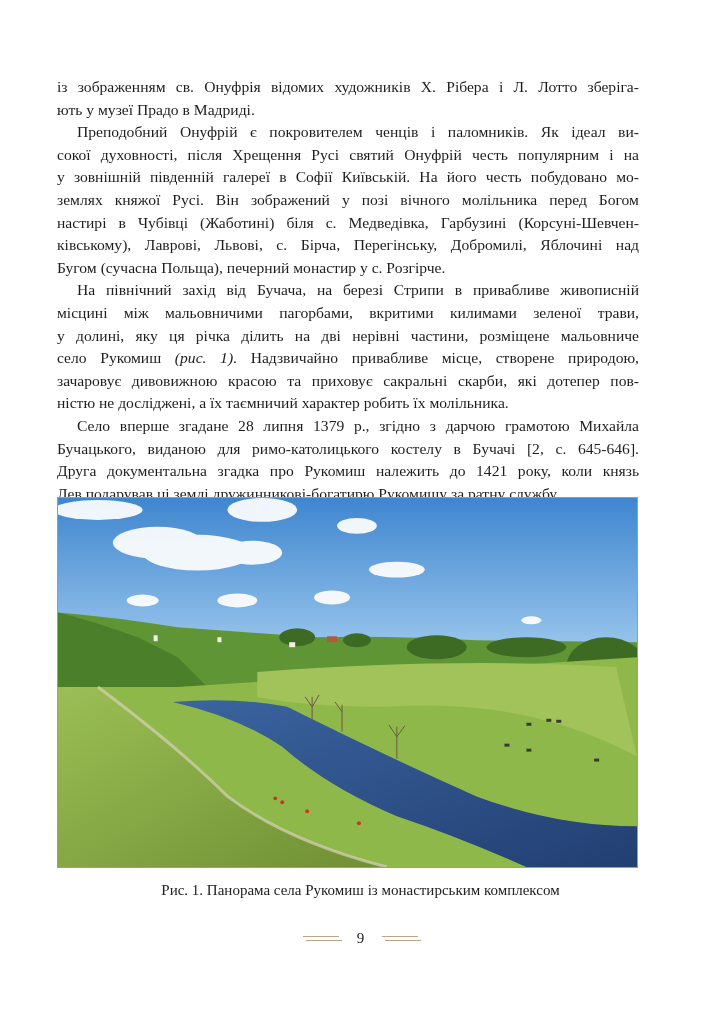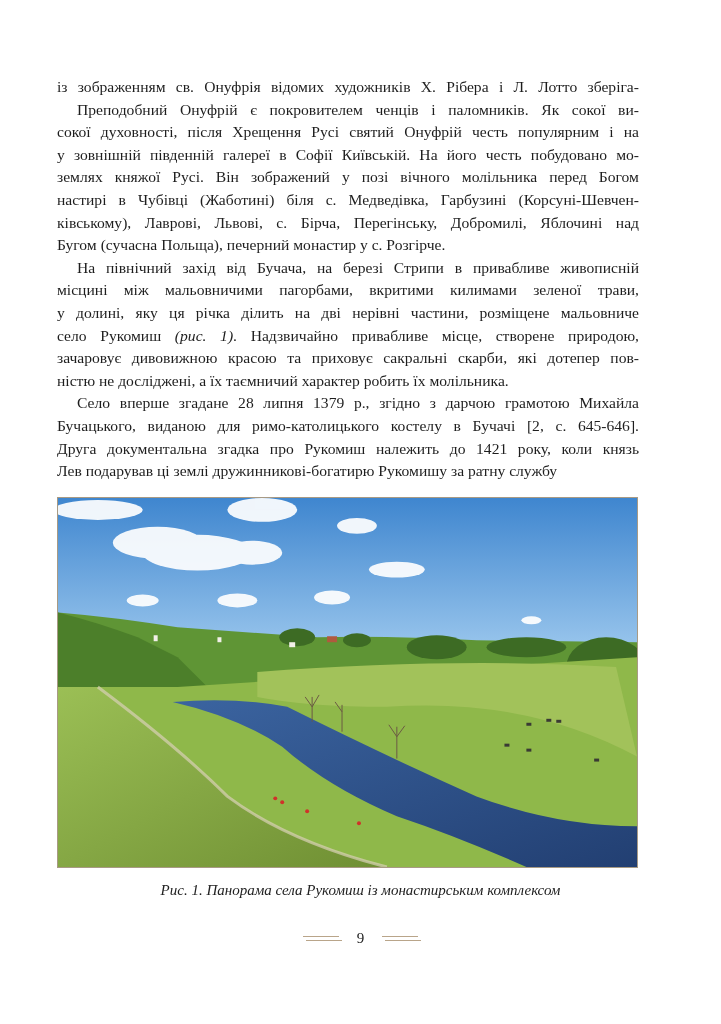--- a/index.html
+++ b/index.html
@@ -16,43 +16,44 @@
   .text-block p { margin: 0; }
   .line { display: block; text-align: justify; text-align-last: justify; white-space: nowrap; }
   .line.last { text-align-last: left; }
   .photo {
     position: absolute; left: 57px; top: 497px; width: 581px; height: 371px;
     border: 1px solid #a89a84; box-sizing: border-box; overflow: hidden;
   }
   .photo svg { display: block; width: 100%; height: 100%; }
   .caption {
     position: absolute; left: 0; width: 721px; top: 882px; text-align: center;
-    font-style: italic; font-size: 15px; color: #222;
+    font-size: 15px; color: #222;
   }
   .page-num-row {
     position: absolute; left: 0; width: 721px; top: 930px;
     display: flex; justify-content: center; align-items: center; gap: 18px;
   }
   .deco { width: 36px; height: 5px; position: relative; }
   .deco::before, .deco::after {
     content: ""; position: absolute; left: 0; right: 0; height: 1px; background: #b9a58a;
   }
   .deco::before { top: 0; }
   .deco::after { top: 4px; left: 3px; right: -3px; }
   .page-num { font-size: 15px; color: #222; }
 </style>
 </head>
 <body>
 
 <div class="text-block" id="text-block">
     <p>
       <span class="line">із зображенням св. Онуфрія відомих художників Х. Рібера і Л. Лотто зберіга-</span>
+      <span class="line last">ють у музеї Прадо в Мадриді.</span>
     </p>
     <p>
-      <span class="line" style="padding-left: 20px;">Преподобний Онуфрій є покровителем ченців і паломників. Як сокої ви-</span>
+      <span class="line" style="padding-left: 20px;">Преподобний Онуфрій є покровителем ченців і паломників. Як ідеал ви-</span>
       <span class="line">сокої духовності, після Хрещення Русі святий Онуфрій честь популярним і на</span>
       <span class="line">у зовнішній південній галереї в Софії Київській. На його честь побудовано мо-</span>
       <span class="line">землях княжої Русі. Він зображений у позі вічного молільника перед Богом</span>
       <span class="line">настирі в Чубівці (Жаботині) біля с. Медведівка, Гарбузині (Корсуні-Шевчен-</span>
       <span class="line">ківському), Лаврові, Львові, с. Бірча, Перегінську, Добромилі, Яблочині над</span>
       <span class="line last">Бугом (сучасна Польща), печерний монастир у с. Розгірче.</span>
     </p>
     <p>
       <span class="line" style="padding-left: 20px;">На північний захід від Бучача, на березі Стрипи в привабливе живописній</span>
       <span class="line">місцині між мальовничими пагорбами, вкритими килимами зеленої трави,</span>

